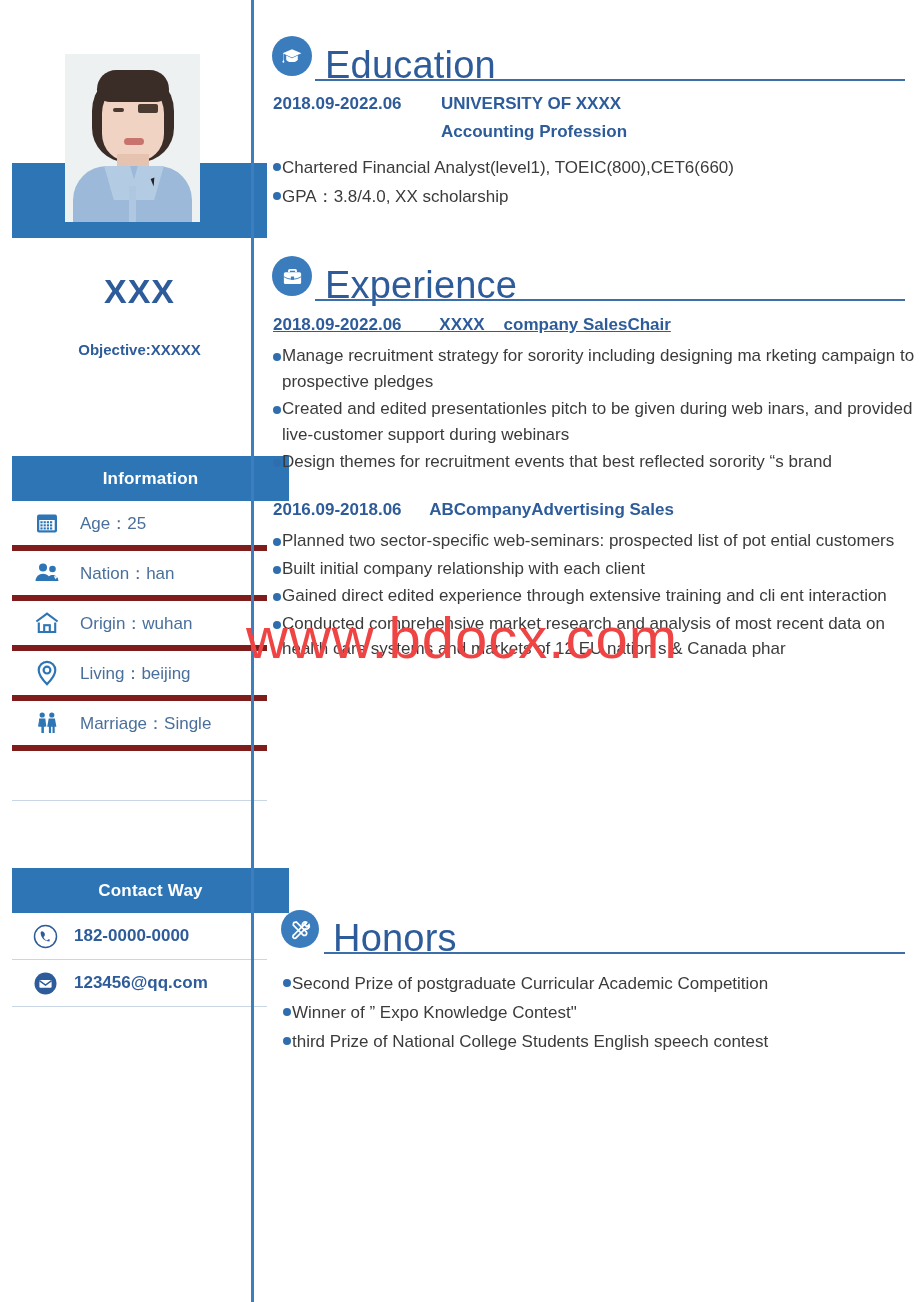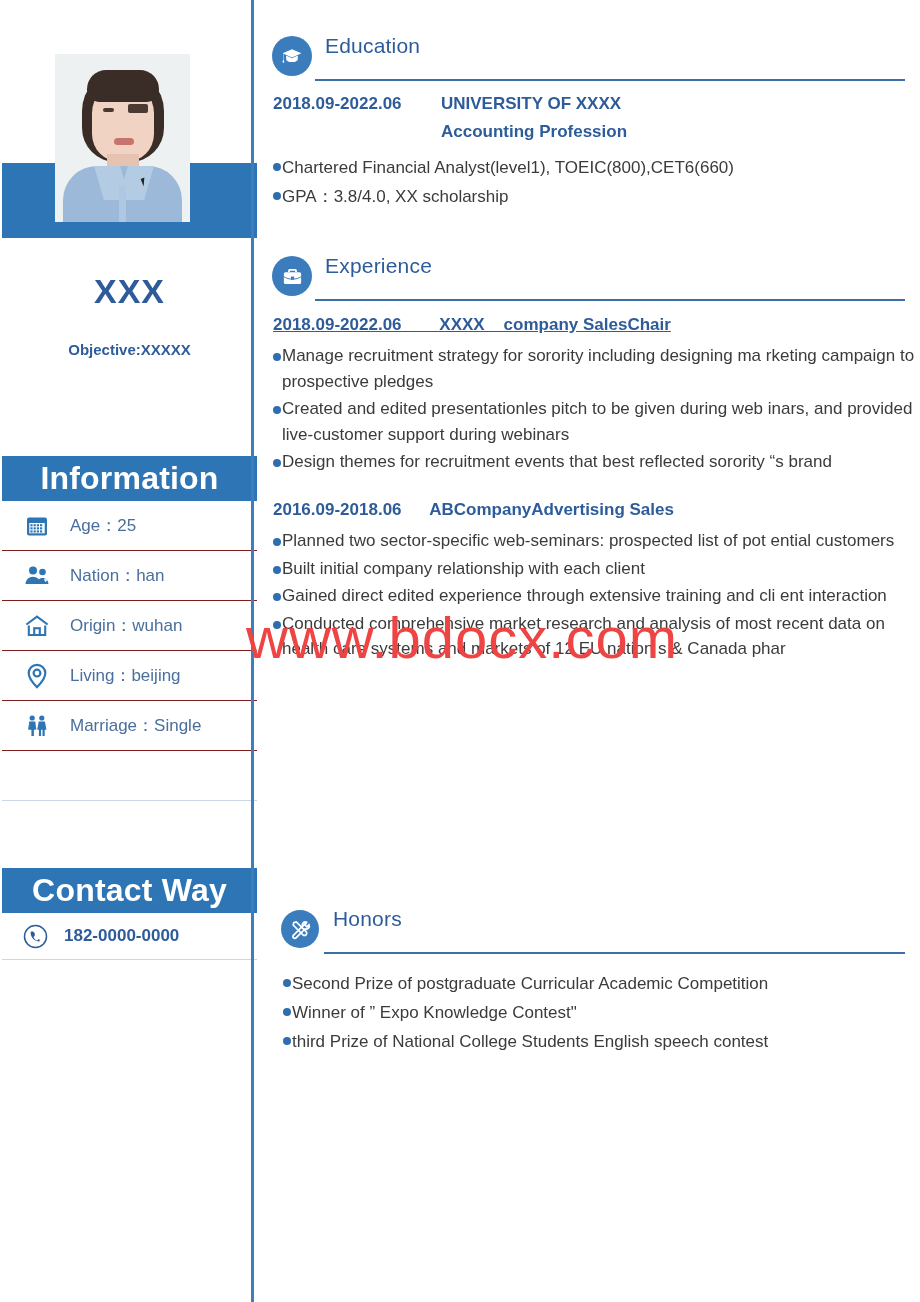--- a/index.html
+++ b/index.html
@@ -26,21 +26,21 @@
     font-family: "Liberation Sans", sans-serif;
     white-space: nowrap;
     z-index: 40;
     pointer-events: none;
     user-select: none;
   }
 
   
   .sidebar {
     position: absolute;
-    left: 2px; top: 0;
+    left: 12px; top: 0;
     width: 255px; height: 1302px;
     background: #ffffff;
     z-index: 5;
   }
   .photo-band {
     position: absolute;
     left: 0; top: 163px;
     width: 255px; height: 75px;
     background: #2E75B5;
   }
@@ -142,40 +142,40 @@
     width: 255px;
     text-align: center;
     font-size: 15px;
     font-weight: 700;
     color: #2E5C9A;
   }
 
   .band {
     position: absolute;
     left: 0;
-    width: 255px; height: 45px;
+    width: 277px; height: 45px;
     background: #2E75B5;
     color: #ffffff;
-    font-size: 32px;
+    font-size: 17px;
     font-weight: 700;
     display: flex;
     align-items: center;
     justify-content: center;
     letter-spacing: .2px;
   }
   .band.info { top: 456px; }
   .band.contact { top: 868px; }
 
   .info-list { position: absolute; left: 0; top: 501px; width: 255px; }
   .info-row {
     position: relative;
     height: 50px;
     display: flex;
     align-items: center;
-    border-bottom: 1px solid #7f1d1d;
+    border-bottom: 6px solid #7f1d1d;
     padding-left: 18px;
   }
   .info-row:first-child { border-top: none; }
   .info-row .ico {
     width: 34px; height: 34px;
     display: flex; align-items: center; justify-content: center;
     flex: 0 0 34px;
     color: #2E75B5;
   }
   .info-row .txt {
@@ -236,22 +236,22 @@
     position: absolute;
     left: 17px; top: 4px;
     width: 40px; height: 40px;
     border-radius: 50%;
     background: #3B7CBD;
     display: flex; align-items: center; justify-content: center;
   }
   .sec-icon svg { display: block; }
   .sec-title {
     position: absolute;
-    left: 70px; top: 2px;
-    font-size: 21px;
+    left: 70px; top: 12px;
+    font-size: 38px;
     color: #2E5C9A;
     font-weight: 400;
     letter-spacing: .2px;
   }
   .sec-rule {
     position: absolute;
     left: 60px; right: 15px; top: 47px;
     height: 2px;
     background: #3C6FA8;
   }
@@ -416,20 +416,30 @@
       <div class="contact-row">
         <span class="ico">
           <svg width="25" height="25" viewBox="0 0 25 25" fill="none">
             <circle cx="12.5" cy="12.5" r="11" stroke="#2E5C9A" stroke-width="1.5" fill="#fff"></circle>
             <path d="M8.6 7.2c1.8 0 3.3 1.5 3.3 3.3 0 1.1-.6 2-1.4 2.6.6 1.6 1.9 2.9 3.5 3.5.6-.9 1.5-1.4 2.6-1.4v2.2c-5 0-9-4-9-9z" fill="#2E5C9A"></path>
           </svg>
         </span>
         <span class="txt">182-0000-0000</span>
       </div>
 
+      <div class="contact-row">
+        <span class="ico">
+          <svg width="25" height="25" viewBox="0 0 25 25">
+            <circle cx="12.5" cy="12.5" r="11" fill="#2E5C9A"></circle>
+            <rect x="6.4" y="9" width="12.2" height="7.8" rx="1" fill="#fff"></rect>
+            <path d="M6.4 9.6l6.1 4.4 6.1-4.4" fill="none" stroke="#2E5C9A" stroke-width="1.5"></path>
+          </svg>
+        </span>
+        <span class="txt">123456@qq.com</span>
+      </div>
     </div>
   </div>
 
   <div class="v-divider"></div>
 
   <div class="main">
 
     <div class="section" style="top:32px;">
       <div class="sec-head">
         <span class="sec-icon">

